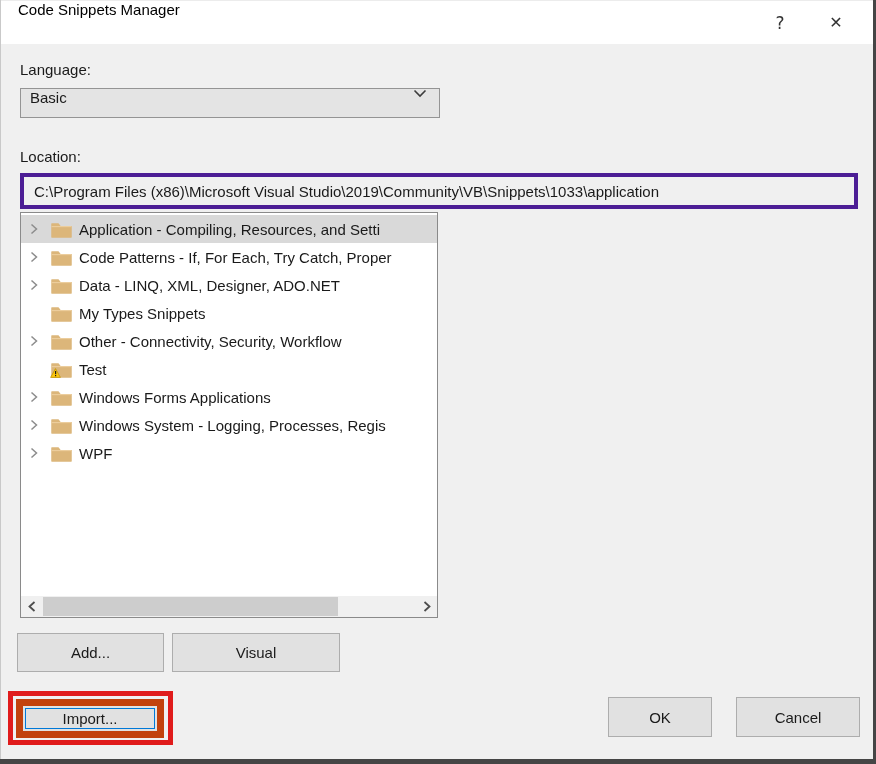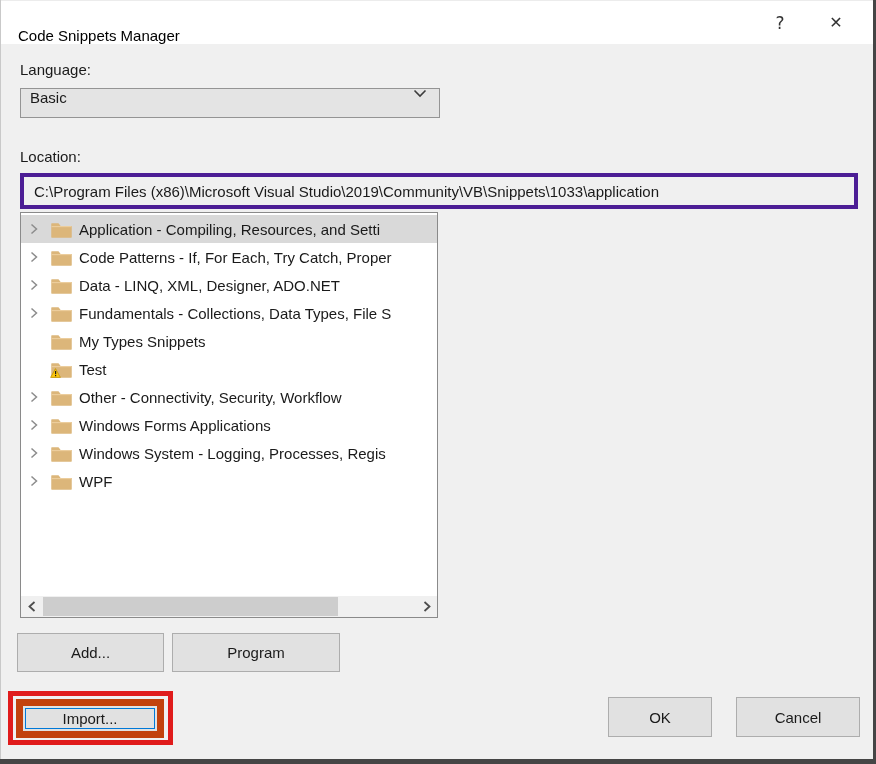--- a/index.html
+++ b/index.html
@@ -9,21 +9,21 @@
     color:#1a1a1a; background:#f0f0f0;
   }
   .window {
     position:relative; width:876px; height:764px; background:#f0f0f0;
     box-shadow: inset -3px 0 0 #454545, inset 0 -5px 0 #454545,
                 inset 1px 0 0 #c9c9c9, inset 0 1px 0 #ececec;
   }
   
   .titlebar {
     position:absolute; left:1px; top:1px; right:3px; height:43px;
-    background:#ffffff; display:flex; align-items:flex-end;
+    background:#ffffff; display:flex; align-items:flex-start;
   }
   .title { font-size:15px; margin-left:17px; color:#000; }
   .tb-btn {
     position:absolute; top:0; width:46px; height:43px;
     display:flex; align-items:center; justify-content:center;
     font-size:17px; color:#333; cursor:default; background:transparent; border:0;
     font-family:"DejaVu Sans", sans-serif;
   }
   .help-btn  { right:70px; }
   .close-btn { right:14px; font-size:16px; }
@@ -176,52 +176,53 @@
       <svg width="21" height="17" viewBox="0 0 21 17">
         <path d="M0.5 2.5 h7 l2 2.5 h11 v11.5 h-20 z" fill="#dcb67a" stroke="#c3a express" stroke-width="0"></path>
         <path d="M0.5 2.5 h7 l2 2.5 h11 v11.5 h-20 z" fill="#dcb67a"></path>
         <path d="M0.5 5.6 h20" stroke="#eccf9f" stroke-width="1.1"></path>
       </svg>
       
     </span>
     <span class="row-label">Data - LINQ, XML, Designer, ADO.NET</span>
   </div>
 
-  <div class="tree-row">
-    <span class="expander">
-      <svg width="8" height="12" viewBox="0 0 8 12">
-              <polyline points="1.5,1.5 6.5,6 1.5,10.5" fill="none" stroke="#8c8c8c" stroke-width="1.5"></polyline>
-            </svg>
-    </span>
-    <span class="folder">
-      <svg width="21" height="17" viewBox="0 0 21 17">
-        <path d="M0.5 2.5 h7 l2 2.5 h11 v11.5 h-20 z" fill="#dcb67a" stroke="#c3a express" stroke-width="0"></path>
-        <path d="M0.5 2.5 h7 l2 2.5 h11 v11.5 h-20 z" fill="#dcb67a"></path>
-        <path d="M0.5 5.6 h20" stroke="#eccf9f" stroke-width="1.1"></path>
-      </svg>
-      
-    </span>
-    <span class="row-label">Fundamentals - Collections, Data Types, File S</span>
-  </div>
 
   <div class="tree-row">
     <span class="expander" style="visibility: hidden;">
       <svg width="8" height="12" viewBox="0 0 8 12">
               <polyline points="1.5,1.5 6.5,6 1.5,10.5" fill="none" stroke="#8c8c8c" stroke-width="1.5"></polyline>
             </svg>
     </span>
     <span class="folder">
       <svg width="21" height="17" viewBox="0 0 21 17">
         <path d="M0.5 2.5 h7 l2 2.5 h11 v11.5 h-20 z" fill="#dcb67a" stroke="#c3a express" stroke-width="0"></path>
         <path d="M0.5 2.5 h7 l2 2.5 h11 v11.5 h-20 z" fill="#dcb67a"></path>
         <path d="M0.5 5.6 h20" stroke="#eccf9f" stroke-width="1.1"></path>
       </svg>
       
     </span>
     <span class="row-label">My Types Snippets</span>
+  </div>
+
+  <div class="tree-row">
+    <span class="expander">
+      <svg width="8" height="12" viewBox="0 0 8 12">
+              <polyline points="1.5,1.5 6.5,6 1.5,10.5" fill="none" stroke="#8c8c8c" stroke-width="1.5"></polyline>
+            </svg>
+    </span>
+    <span class="folder">
+      <svg width="21" height="17" viewBox="0 0 21 17">
+        <path d="M0.5 2.5 h7 l2 2.5 h11 v11.5 h-20 z" fill="#dcb67a" stroke="#c3a express" stroke-width="0"></path>
+        <path d="M0.5 2.5 h7 l2 2.5 h11 v11.5 h-20 z" fill="#dcb67a"></path>
+        <path d="M0.5 5.6 h20" stroke="#eccf9f" stroke-width="1.1"></path>
+      </svg>
+      
+    </span>
+    <span class="row-label">Other - Connectivity, Security, Workflow</span>
   </div>
 
   <div class="tree-row">
     <span class="expander" style="visibility: hidden;">
       <svg width="8" height="12" viewBox="0 0 8 12">
               <polyline points="1.5,1.5 6.5,6 1.5,10.5" fill="none" stroke="#8c8c8c" stroke-width="1.5"></polyline>
             </svg>
     </span>
     <span class="folder">
       <svg width="21" height="17" viewBox="0 0 21 17">
@@ -231,37 +232,20 @@
       </svg>
       <span class="warn">
         <svg width="11" height="10" viewBox="0 0 11 10">
           <path d="M5.5 0.6 L10.4 9.4 H0.6 Z" fill="#fdc70c" stroke="#b98f00" stroke-width="0.7"></path>
           <rect x="5" y="3" width="1.2" height="3.2" fill="#1a1a1a"></rect>
           <rect x="5" y="7" width="1.2" height="1.2" fill="#1a1a1a"></rect>
         </svg>
       </span>
     </span>
     <span class="row-label">Test</span>
-  </div>
-
-  <div class="tree-row">
-    <span class="expander">
-      <svg width="8" height="12" viewBox="0 0 8 12">
-              <polyline points="1.5,1.5 6.5,6 1.5,10.5" fill="none" stroke="#8c8c8c" stroke-width="1.5"></polyline>
-            </svg>
-    </span>
-    <span class="folder">
-      <svg width="21" height="17" viewBox="0 0 21 17">
-        <path d="M0.5 2.5 h7 l2 2.5 h11 v11.5 h-20 z" fill="#dcb67a" stroke="#c3a express" stroke-width="0"></path>
-        <path d="M0.5 2.5 h7 l2 2.5 h11 v11.5 h-20 z" fill="#dcb67a"></path>
-        <path d="M0.5 5.6 h20" stroke="#eccf9f" stroke-width="1.1"></path>
-      </svg>
-      
-    </span>
-    <span class="row-label">Other - Connectivity, Security, Workflow</span>
   </div>
 
   <div class="tree-row">
     <span class="expander">
       <svg width="8" height="12" viewBox="0 0 8 12">
               <polyline points="1.5,1.5 6.5,6 1.5,10.5" fill="none" stroke="#8c8c8c" stroke-width="1.5"></polyline>
             </svg>
     </span>
     <span class="folder">
       <svg width="21" height="17" viewBox="0 0 21 17">
@@ -317,19 +301,19 @@
       <div class="sb-thumb"></div>
       <span class="sb-arrow right">
         <svg width="8" height="11" viewBox="0 0 8 11">
             <polyline points="1.5,1 6.5,5.5 1.5,10" fill="none" stroke="#4d4d4d" stroke-width="1.8"></polyline>
           </svg>
       </span>
     </div>
   </div>
 
   <button class="btn btn-add">Add...</button>
-  <button class="btn btn-remove">Program</button>
+  <button class="btn btn-remove">Visual</button>
   <button class="btn btn-import">Import...</button>
   <div class="red-highlight"></div>
   <button class="btn btn-ok">OK</button>
   <button class="btn btn-cancel">Cancel</button>
 
 </div>
 
 </body></html>

